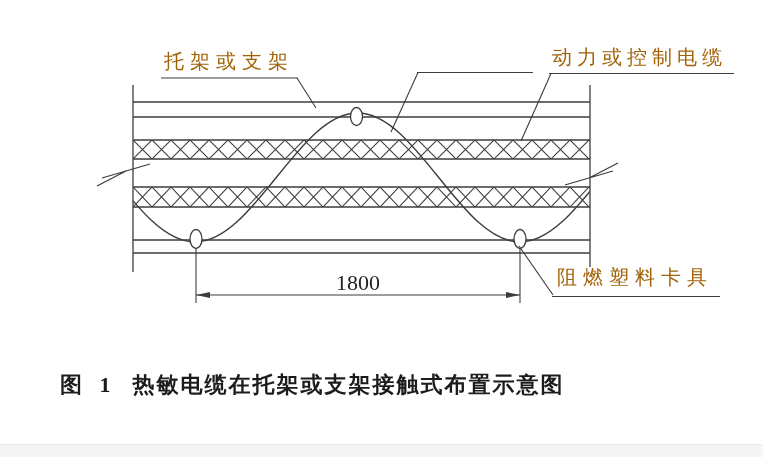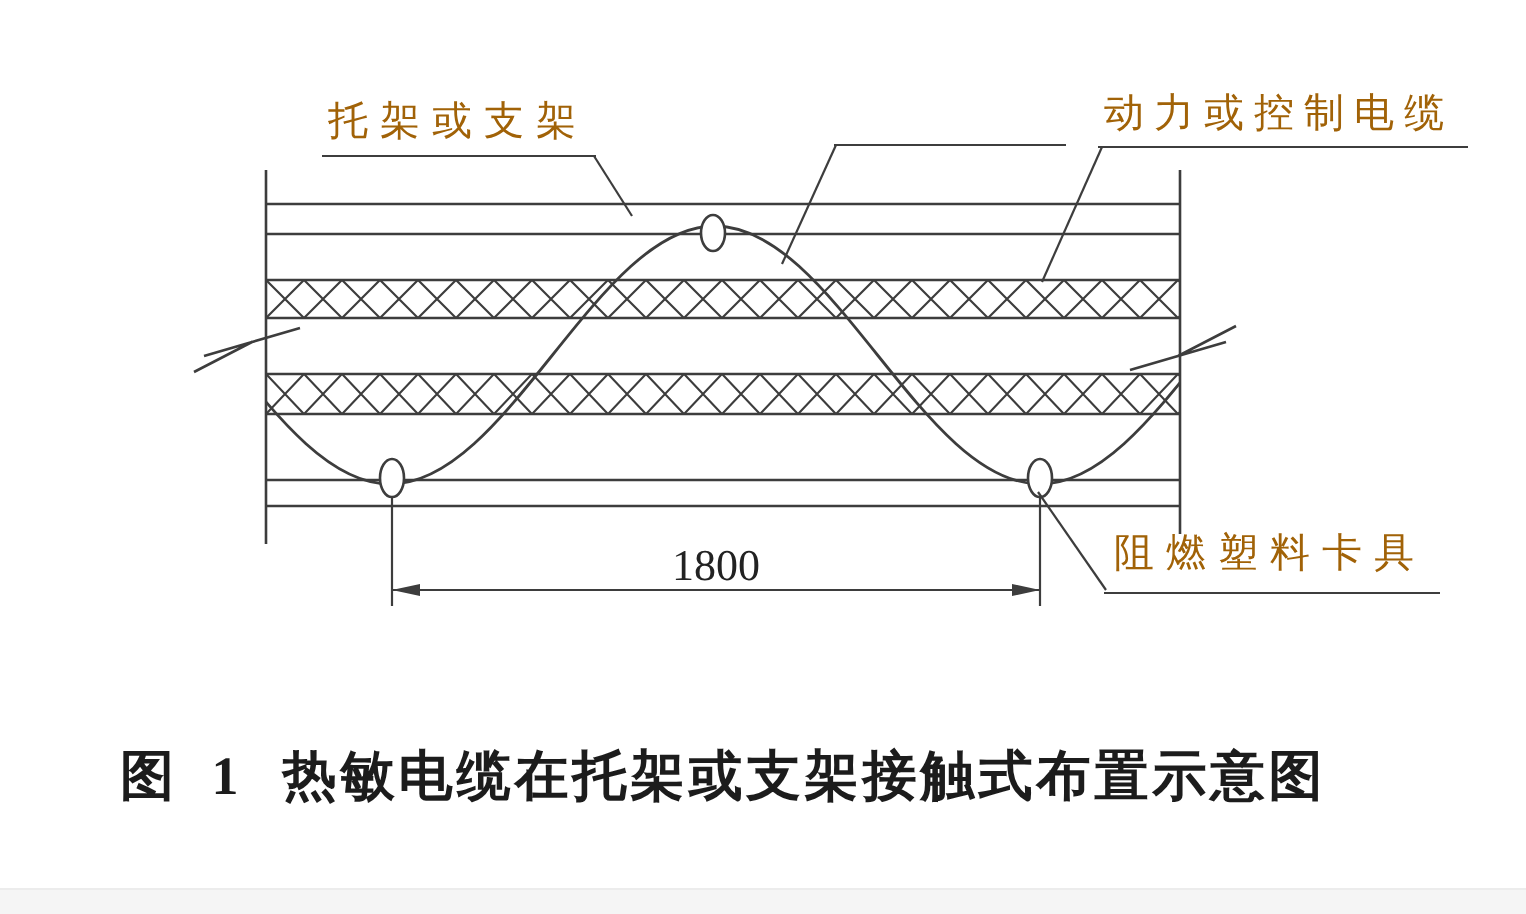--- a/index.html
+++ b/index.html
@@ -24,21 +24,21 @@
     font-size: 20px;
     line-height: 22px;
     letter-spacing: 6px;
     color: #a16207;
     white-space: nowrap;
   }
   .caption {
     position: absolute;
     left: 60px; top: 370px;
     font-family: "Liberation Serif", serif;
-    font-size: 27px;
+    font-size: 22px;
     font-weight: bold;
     letter-spacing: 2px;
     color: #1c1c1c;
     white-space: nowrap;
   }
   .caption .cap-num { margin-right: 16px; letter-spacing: 6px; }
   .footer-bar {
     position: absolute;
     left: 0; top: 444px;
     width: 763px; height: 13px;

